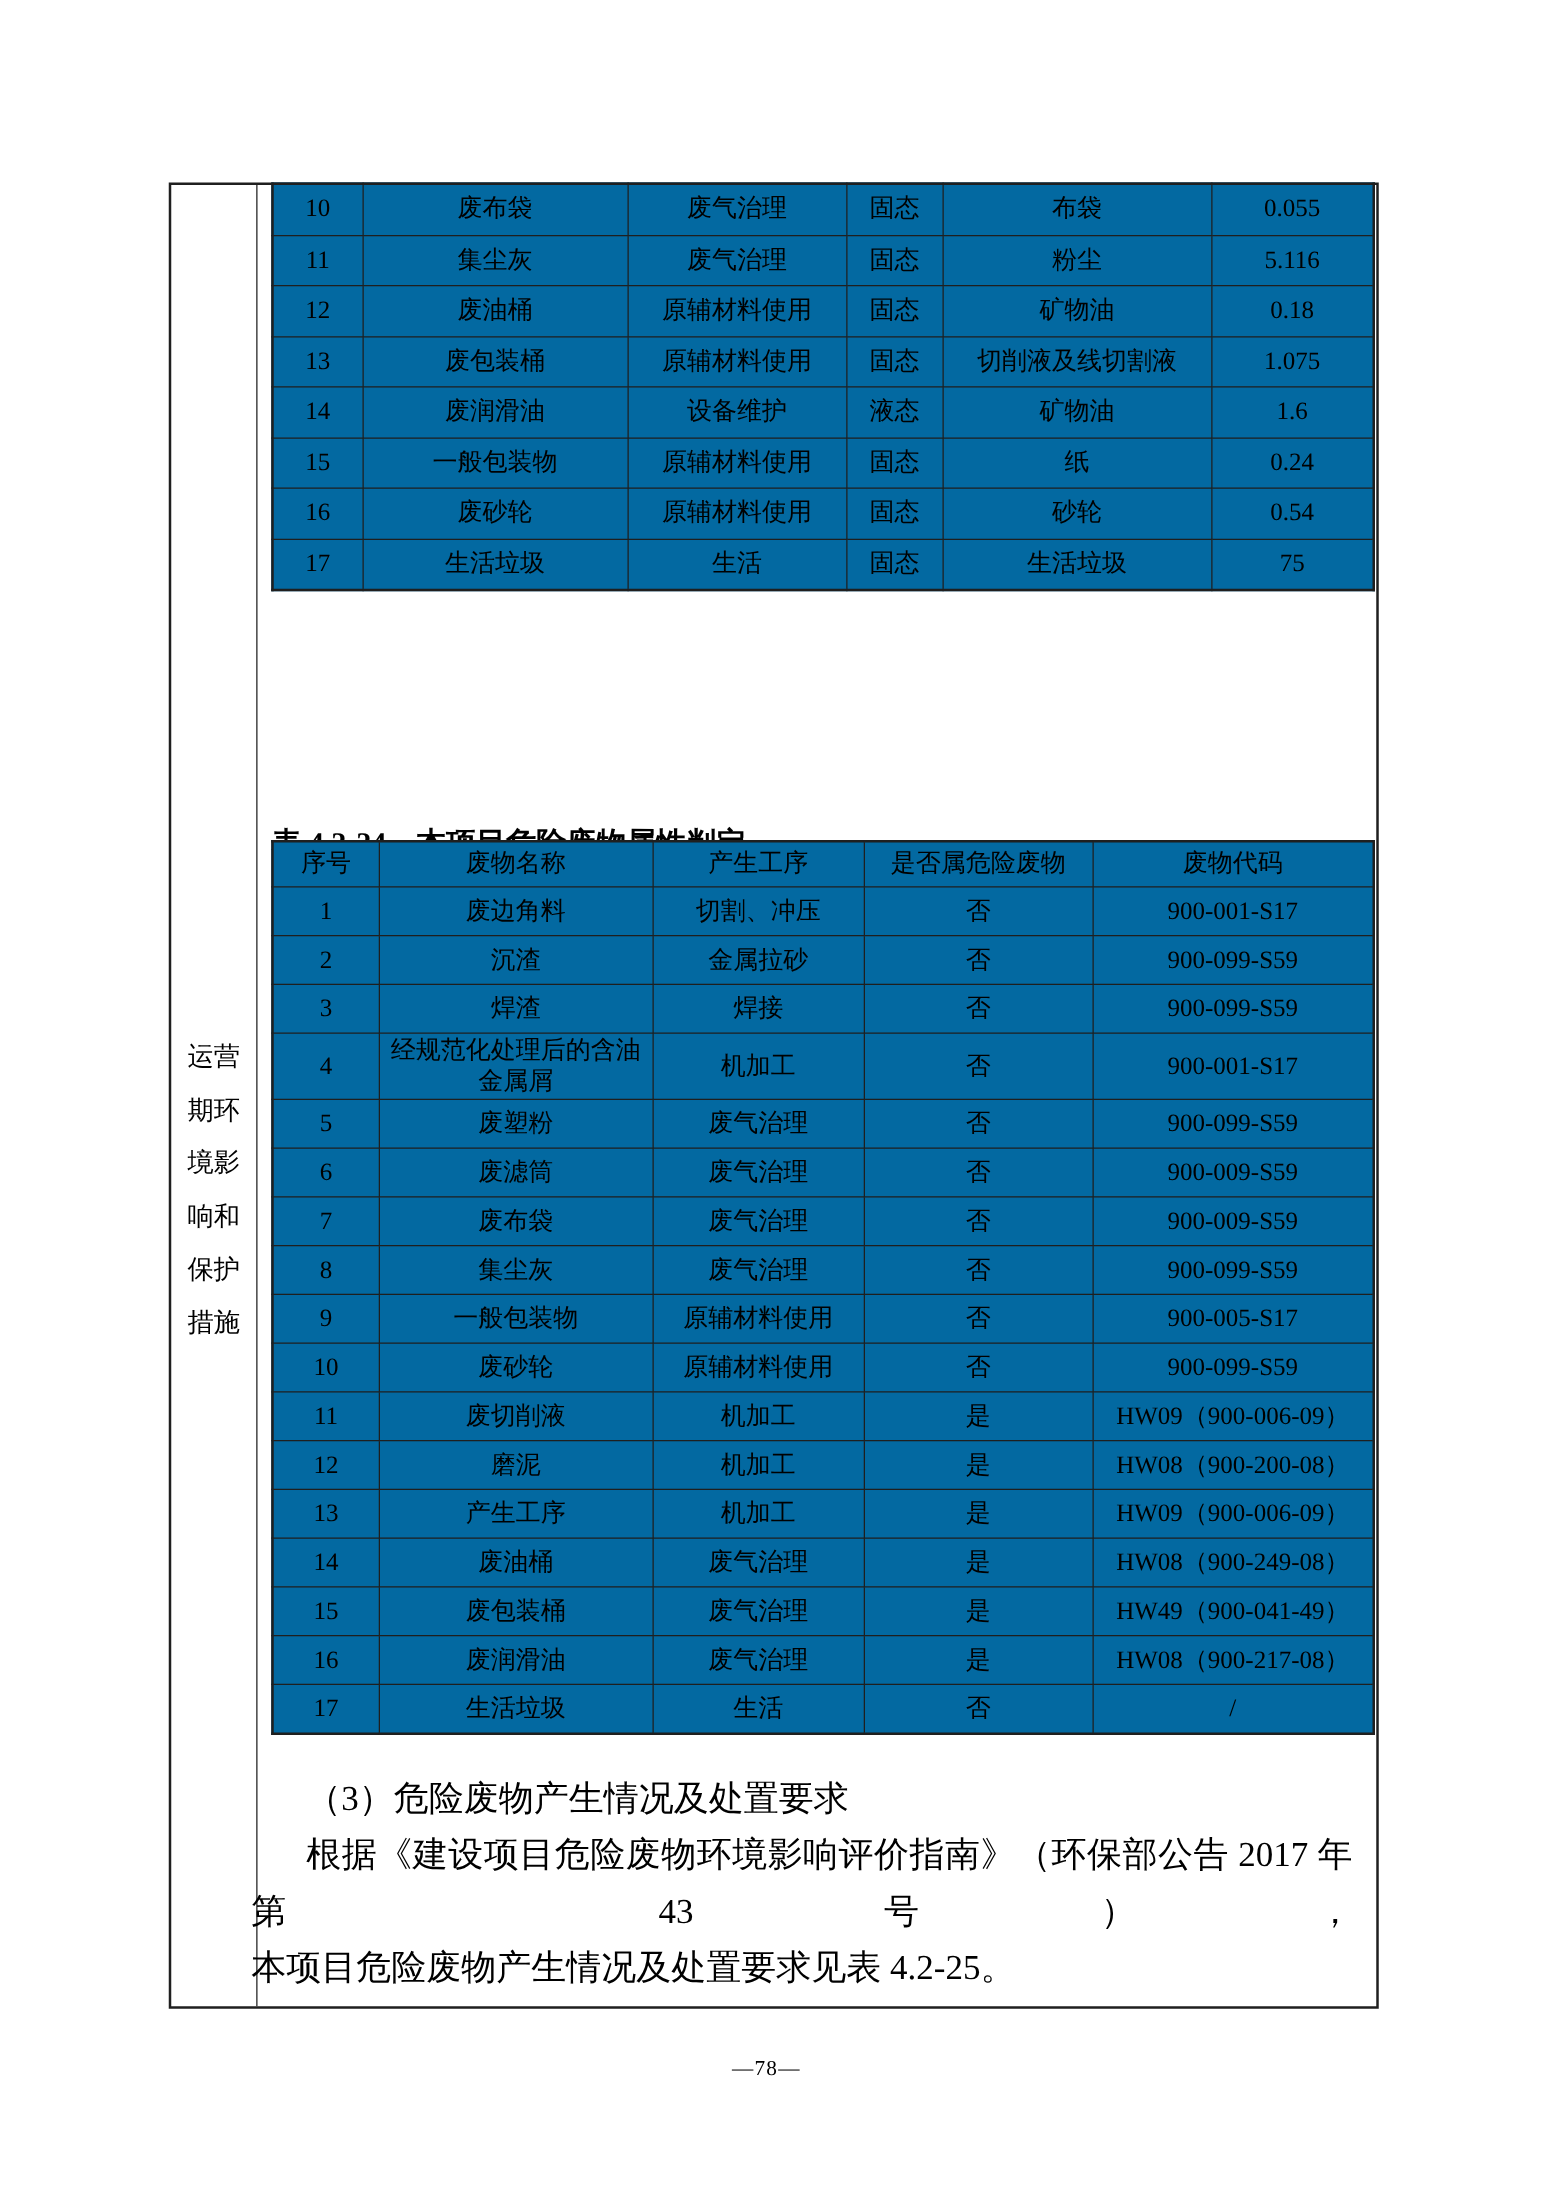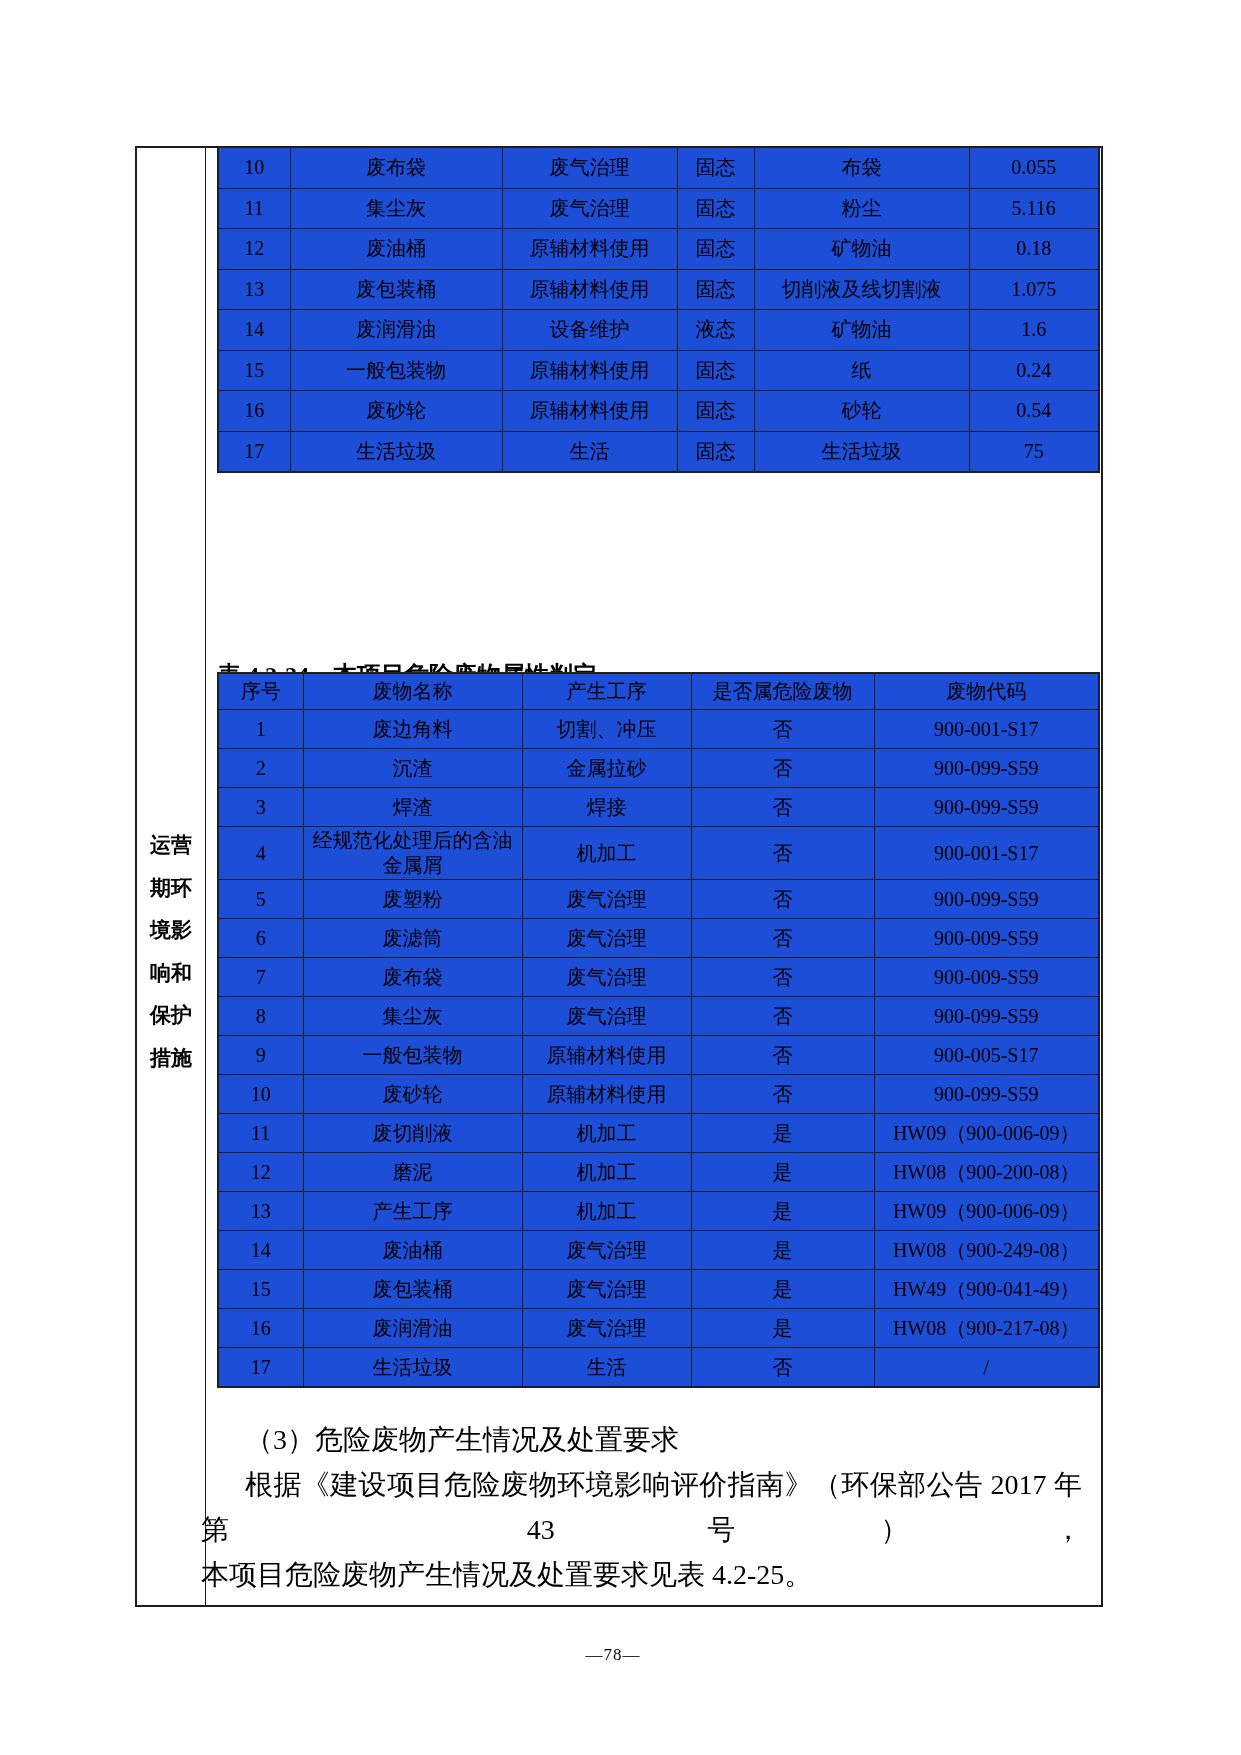--- a/index.html
+++ b/index.html
@@ -9,28 +9,28 @@
     overflow:hidden;
   }
   .outer-box {
     position:absolute; left:135px; top:146px; width:968px; height:1461px;
     border:2px solid #1f1f1f; box-sizing:border-box;
   }
   .sidebar-col {
     position:absolute; left:0; top:0; width:68px; height:100%;
     border-right:1px solid #1f1f1f;
   }
-  .sidebar-text { position:absolute; left:0; top:676px; width:68px;font-weight:bold; }
+  .sidebar-text { position:absolute; left:0; top:676px; width:68px; }
   .sidebar-line {
     display:flex; justify-content:center; gap:8px;
     font-size:21px; line-height:42.5px; white-space:nowrap;
   }
   table.t {
     position:absolute; border-collapse:collapse; table-layout:fixed;
-    border:2px solid #1f1f1f; background:#1d4ed8;
+    border:2px solid #1f1f1f; background:#0369a1;
   }
   table.t td, table.t th {
     border:1px solid #1f1f1f; text-align:center; vertical-align:middle;
     font-weight:normal; font-size:20px; line-height:25px; padding:1px 3px;
     overflow:hidden; word-break:break-all;
   }
   .t1 { left:80px; top:-2px; width:881px; }
   .t1 td { height:37.5px; }
   .t2 { left:80px; top:524px; width:881px; }
   .t2 thead th { height:33px;margin-top:24px; }

